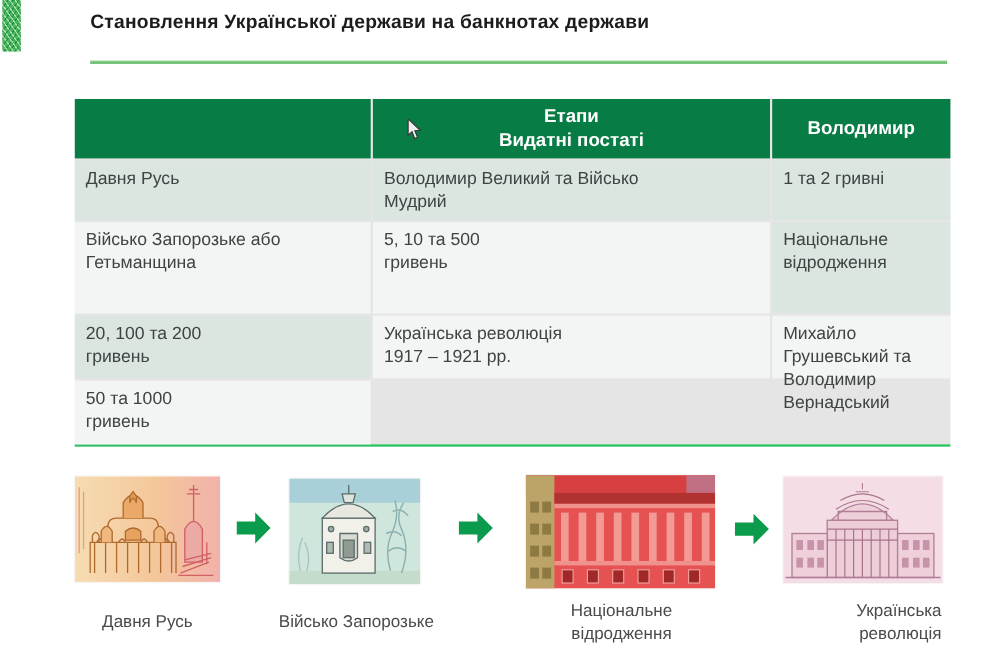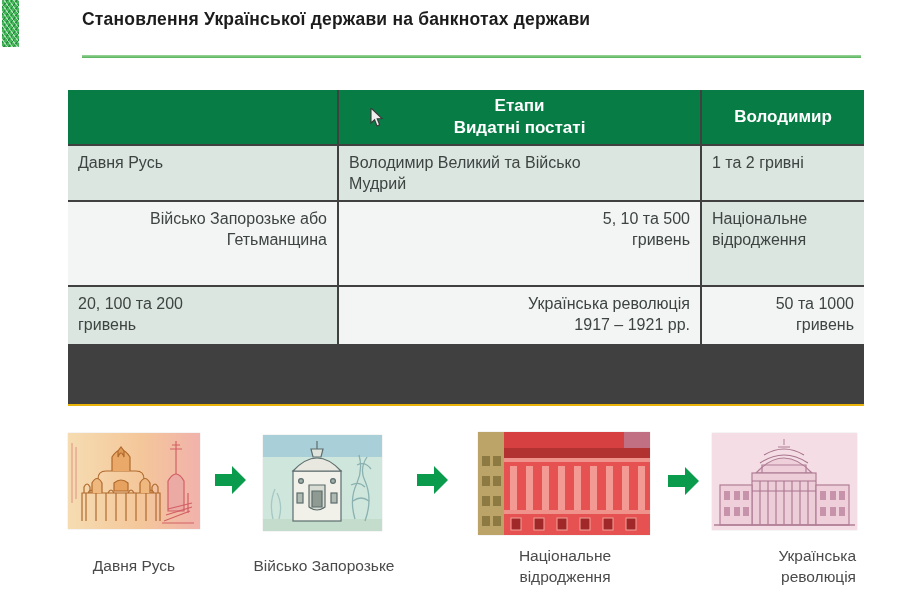--- a/index.html
+++ b/index.html
@@ -32,35 +32,35 @@
     background: linear-gradient(#9ed69f, #53b258);
   }
 
   
   .stages-table {
     position: absolute; left: 68px; top: 90px; width: 796px;
     display: grid;
     grid-template-columns: 269px 361px 162px;
     grid-template-rows: 54px 54px 83px 57px 58px;
     gap: 2px;
-    background: #404040;
-    border-bottom: 2px solid #eab308;
+    background: #e5e5e5;
+    border-bottom: 2px solid #22c55e;
   }
   .cell {
     font-size: 16px; color: #3d4442; line-height: 1.32;
     padding: 6px 10px 4px 10px;
     white-space: pre-line;
   }
   .cell.head {
     background: #077c45; color: #ffffff; font-weight: bold;
     font-size: 17px; display: flex; align-items: center; justify-content: center;
     text-align: center; padding: 2px 6px;
   }
   .cell.odd  { background: #dce6e0; }
-  .cell.even { background: #f3f5f4; text-align: right; }
+  .cell.even { background: #f3f5f4; }
 
   
   .cursor { position: absolute; left: 370px; top: 108px; }
 
   
   .note { position: absolute; border-radius: 1px; box-shadow: 0 0 0 1px rgba(0,0,0,0.04); }
   .note svg { display: block; }
   .arrow { position: absolute; }
   .caption {
     position: absolute; text-align: center; font-size: 15.5px; color: #4a4a4a;
@@ -90,20 +90,22 @@
   <div class="cell even">5, 10 та 500
 гривень</div>
 
   <div class="cell odd">Національне
 відродження</div>
   <div class="cell odd">20, 100 та 200
 гривень</div>
 
   <div class="cell even">Українська революція
 1917 – 1921 рр.</div>
+  <div class="cell even">Михайло Грушевський та
+Володимир Вернадський</div>
   <div class="cell even">50 та 1000
 гривень</div>
 </div>
 
 <div class="cursor">
   <svg width="14" height="20" viewBox="0 0 14 20">
     <polygon points="1,0 1,15 4.6,11.8 7,18 9.6,16.8 7.2,10.8 12,10.5" fill="#efefef" stroke="#3a3a3a" stroke-width="1.1"></polygon>
   </svg>
 </div>
 

